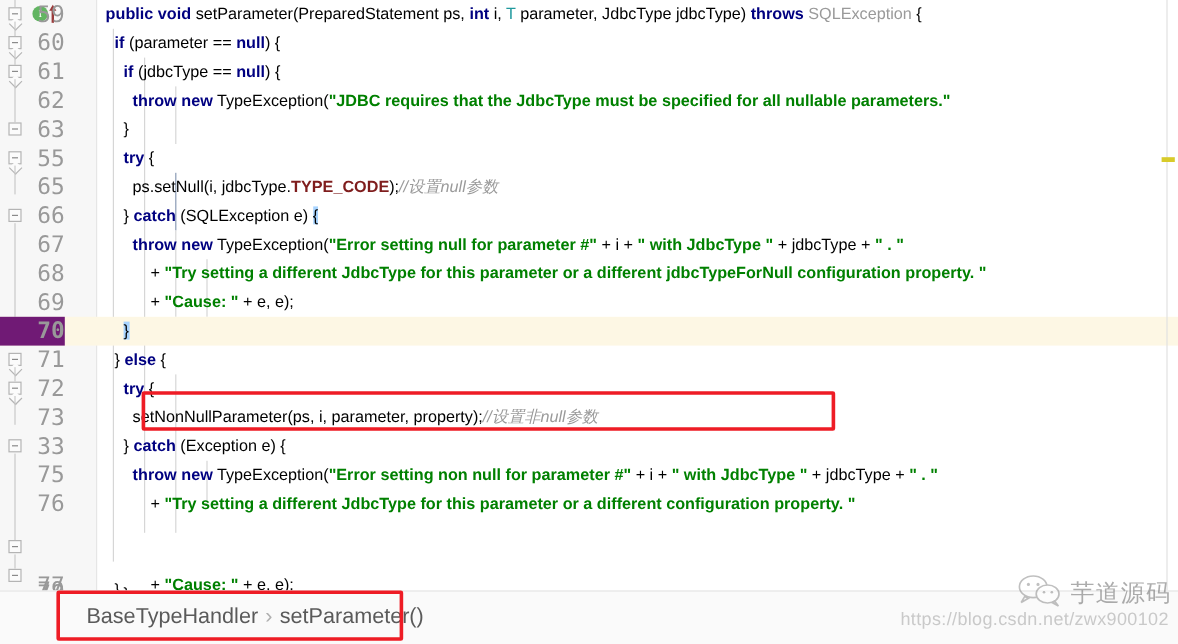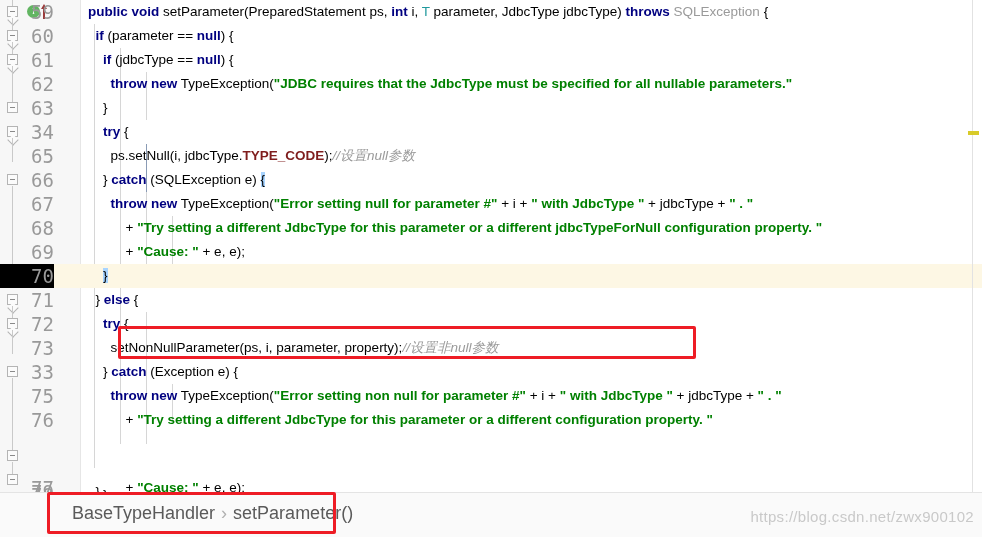--- a/index.html
+++ b/index.html
@@ -50,21 +50,21 @@
   .row {
     position: absolute;
     left: 0;
     width: 982px;
     height: 24px;
     white-space: pre;
   }
   .row.current {
     background: #fdf7e4;
   }
-  .row.current .lnum { background: #000000; }
+  .row.current .lnum { background: #701a75; font-weight: bold; }
 
   .lnum {
     position: absolute;
     left: 0;
     width: 54px;
     height: 24px;
     line-height: 24px;
     text-align: right;
     color: #999999;
     font-size: 19px;
@@ -281,21 +281,21 @@
       <b></b>
         <i></i>
     </div>
 
     <div id="rows">
         <div class="row" style="top: 0px;"><div class="lnum">59</div><div class="code"><span class="kw">public</span><span class="pln"> </span><span class="kw">void</span><span class="pln"> setParameter(PreparedStatement ps, </span><span class="kw">int</span><span class="pln"> i, </span><span class="type">T</span><span class="pln"> parameter, JdbcType jdbcType) </span><span class="kw">throws</span><span class="pln"> </span><span class="dim">SQLException</span><span class="pln"> {</span></div></div>
         <div class="row" style="top: 24px;"><div class="lnum">60</div><div class="code"><span class="pln">  </span><span class="kw">if</span><span class="pln"> (parameter == </span><span class="kw">null</span><span class="pln">) {</span></div></div>
         <div class="row" style="top: 48px; padding-left: 34px;"><div class="lnum">61</div><div class="code"><span class="pln">    </span><span class="kw">if</span><span class="pln"> (jdbcType == </span><span class="kw">null</span><span class="pln">) {</span></div></div>
         <div class="row" style="top: 72px;"><div class="lnum">62</div><div class="code"><span class="pln">      </span><span class="kw">throw</span><span class="pln"> </span><span class="kw">new</span><span class="pln"> TypeException(</span><span class="str">"JDBC requires that the JdbcType must be specified for all nullable parameters."</span></div></div>
         <div class="row" style="top: 96px;"><div class="lnum">63</div><div class="code"><span class="pln">    }</span></div></div>
-        <div class="row" style="top: 120px;"><div class="lnum">34</div><div class="code"><span class="pln">    </span><span class="kw">try</span><span class="pln"> {</span></div></div>
+        <div class="row" style="top: 120px;"><div class="lnum">55</div><div class="code"><span class="pln">    </span><span class="kw">try</span><span class="pln"> {</span></div></div>
         <div class="row" style="top: 144px;"><div class="lnum">65</div><div class="code"><span class="pln">      ps.setNull(i, jdbcType.</span><span class="stat">TYPE_CODE</span><span class="pln">);</span><span class="cmt">//设置null参数</span></div></div>
         <div class="row" style="top: 168px;"><div class="lnum">66</div><div class="code"><span class="pln">    } </span><span class="kw">catch</span><span class="pln"> (SQLException e) </span><span class="selbrace">{</span></div></div>
         <div class="row" style="top: 192px;"><div class="lnum">67</div><div class="code"><span class="pln">      </span><span class="kw">throw</span><span class="pln"> </span><span class="kw">new</span><span class="pln"> TypeException(</span><span class="str">"Error setting null for parameter #"</span><span class="pln"> + i + </span><span class="str">" with JdbcType "</span><span class="pln"> + jdbcType + </span><span class="str">" . "</span></div></div>
         <div class="row" style="top: 216px;"><div class="lnum">68</div><div class="code"><span class="pln">          + </span><span class="str">"Try setting a different JdbcType for this parameter or a different jdbcTypeForNull configuration property. "</span></div></div>
         <div class="row" style="top: 240px;"><div class="lnum">69</div><div class="code"><span class="pln">          + </span><span class="str">"Cause: "</span><span class="pln"> + e, e);</span></div></div>
         <div class="row current" style="top: 264px;"><div class="lnum">70</div><div class="code"><span class="pln">    </span><span class="selbrace">}</span></div></div>
         <div class="row" style="top: 288px;"><div class="lnum">71</div><div class="code"><span class="pln">  } </span><span class="kw">else</span><span class="pln"> {</span></div></div>
         <div class="row" style="top: 312px;"><div class="lnum">72</div><div class="code"><span class="pln">    </span><span class="kw">try</span><span class="pln"> {</span></div></div>
         <div class="row" style="top: 336px;"><div class="lnum">73</div><div class="code"><span class="pln">      setNonNullParameter(ps, i, parameter, property);</span><span class="cmt">//设置非null参数</span></div></div>
         <div class="row" style="top: 360px;"><div class="lnum">33</div><div class="code"><span class="pln">    } </span><span class="kw">catch</span><span class="pln"> (Exception e) {</span></div></div>
@@ -308,19 +308,34 @@
       </div>
 
     <div class="scroll-track"></div>
     <div class="scroll-mark" id="scrollmark" style="top: 131px; background: rgb(216, 203, 42);"></div>
   </div>
 
   <div class="bcbar">
     <div class="bcrumb"><span>BaseTypeHandler</span><span class="sep">›</span><span>setParameter()</span></div>
   </div>
 
+  <div class="wm">
+    <span class="wm-logo">
+      <svg width="38" height="28" viewBox="0 0 38 28" aria-hidden="true">
+        <ellipse cx="14" cy="11" rx="11.5" ry="9" fill="none" stroke="#8d8d8d" stroke-width="1.4"></ellipse>
+        <path d="M7 19 L4 24 L10 20.5 Z" fill="none" stroke="#8d8d8d" stroke-width="1.4"></path>
+        <circle cx="10" cy="9" r="1.3" fill="#8d8d8d"></circle>
+        <circle cx="18" cy="9" r="1.3" fill="#8d8d8d"></circle>
+        <ellipse cx="26" cy="17" rx="9.5" ry="7.5" fill="#ffffff" stroke="#8d8d8d" stroke-width="1.4"></ellipse>
+        <path d="M32 23 L35 27 L30 24.2 Z" fill="#ffffff" stroke="#8d8d8d" stroke-width="1.4"></path>
+        <circle cx="23" cy="15.5" r="1.1" fill="#8d8d8d"></circle>
+        <circle cx="29.5" cy="15.5" r="1.1" fill="#8d8d8d"></circle>
+      </svg>
+    </span>
+    <span class="wm-text">芋道源码</span>
+  </div>
   <div class="wm-url">https://blog.csdn.net/zwx900102</div>
 
   <div id="boxes">
       <div class="redbox" style="left: 118px; top: 326px; width: 578px; height: 33px; border-color: rgb(238, 28, 37);"></div>
       <div class="redbox" style="left: 47px; top: 492px; width: 289px; height: 42px; border-color: rgb(238, 28, 37);"></div>
     </div>
 </div>
 
 </body></html>

